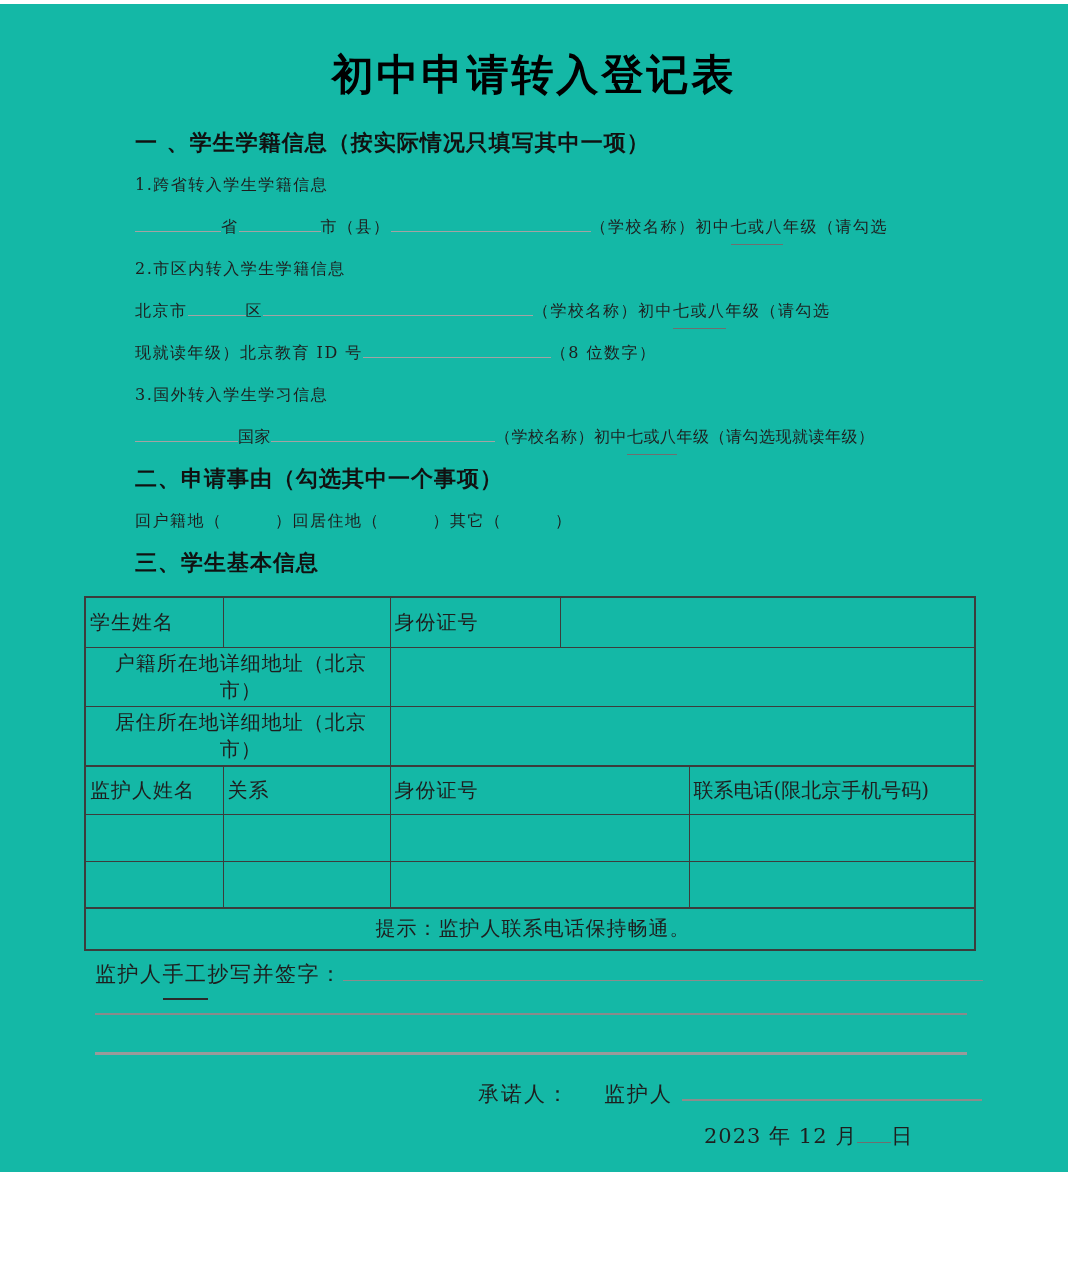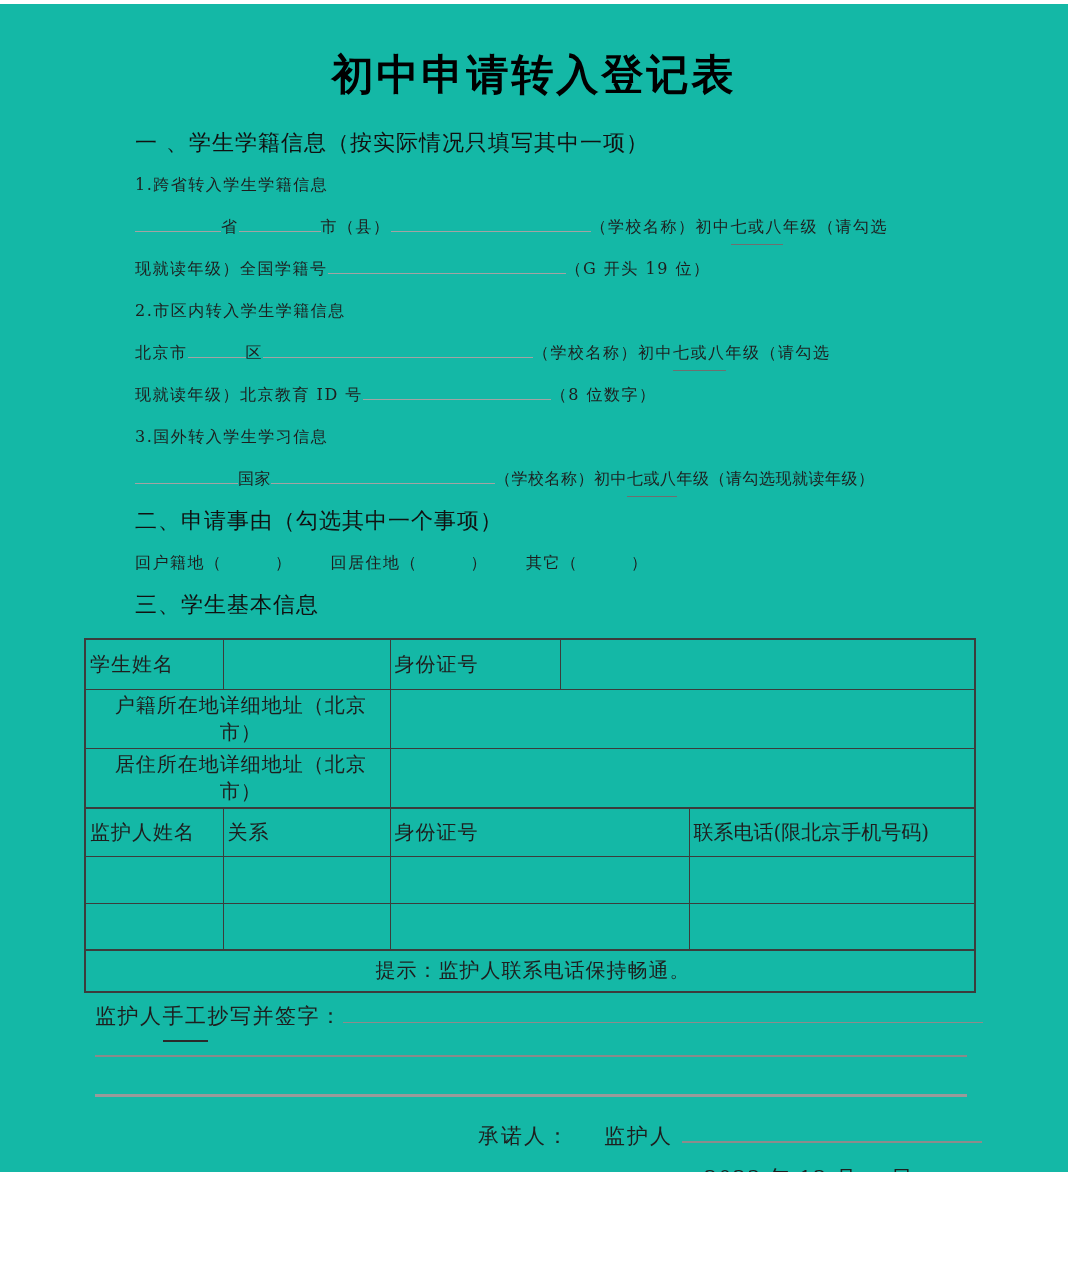--- a/index.html
+++ b/index.html
@@ -10,39 +10,39 @@
     font-family:"DejaVu Serif","Liberation Serif",serif;
   }
   .title {
     padding-top:44px; text-align:center;
     font-size:42px; line-height:54px; font-weight:bold; color:#000;
     letter-spacing:3px;
   }
   .content { width:900px; margin:0 auto 0 84px; padding-right:4px; }
   .sec-head {
     font-family:"DejaVu Sans","Liberation Sans",sans-serif;
-    font-size:22px; line-height:42px; font-weight:normal; color:#111;
+    font-size:22px; line-height:42px; font-weight:bold; color:#111;
     letter-spacing:1px;
   }
   .mt20 { margin-top:20px; }
   .indent { margin-left:51px; }
   .indent-sm { margin-left:11px; }
   .line { font-size:16px; line-height:42px; letter-spacing:1.5px; white-space:nowrap; }
   .blank {
     display:inline-block; height:1em; vertical-align:baseline;
     border-bottom:1.5px solid #a3a3a3;
   }
   .bl-prov { width:86px; }  .bl-city { width:82px; }  .bl-school1 { width:200px; }
   .bl-sid { width:238px; }  .bl-district { width:58px; } .bl-school2 { width:270px; }
   .bl-eduid { width:188px; } .bl-country1 { width:103px; } .bl-country2 { width:224px; }
   .bl-sign { width:640px; border-bottom-color:#8c8c8c; }
   .bl-guardian { width:300px; border-bottom:2px solid #8c8c8c; }
   .bl-day { width:34px; border-bottom-color:#6f6f6f; }
   .grade-u { border-bottom:1.5px solid #6f6f6f; padding-bottom:8px; }
-  .opts { display:flex; gap:38px; }
+  .opts { display:flex; }
   .tight { letter-spacing:0.5px; }
   table.info {
     border-collapse:collapse; table-layout:fixed; width:890px;
     margin-top:12px; font-size:20px; letter-spacing:1px; color:#1e1e1e;
     border:2px solid #3c3c3c;
   }
   table.info td { border:1.5px solid #3c3c3c; text-align:left; padding:2px 4px; overflow:hidden; }
   table.info td.addr, table.info td.tip { text-align:center; padding-left:10px; }
   tr.r1 td { height:50px; } tr.r2 td { height:46px; } tr.r3 td { height:46px; }
   tr.r4 td { height:49px; border-top:2px solid #3c3c3c; }
@@ -70,21 +70,20 @@
   <div class="title">初中申请转入登记表</div>
 
   <div class="content">
 
     <div class="sec-head indent mt20">一 、学生学籍信息（按实际情况只填写其中一项）</div>
 
     <div class="line indent">1.跨省转入学生学籍信息</div>
 
     <div class="line indent"><span class="blank bl-prov"></span><span>省</span><span class="blank bl-city"></span><span>市（县）</span><span class="blank bl-school1"></span><span>（学校名称）初中</span><span class="grade-u">七或八</span><span>年级（请勾选</span></div>
 
-    <div class="line indent"><span>现就读年级）全国学籍号</span><span class="blank bl-sid"></span><span>（G 开头 19 位）</span></div>
 
     <div class="line indent">2.市区内转入学生学籍信息</div>
 
     <div class="line indent"><span>北京市</span><span class="blank bl-district"></span><span>区</span><span class="blank bl-school2"></span><span>（学校名称）初中</span><span class="grade-u">七或八</span><span>年级（请勾选</span></div>
 
     <div class="line indent"><span>现就读年级）北京教育 ID 号</span><span class="blank bl-eduid"></span><span>（8 位数字）</span></div>
 
     <div class="line indent">3.国外转入学生学习信息</div>
 
     <div class="line indent tight"><span class="blank bl-country1"></span><span>国家</span><span class="blank bl-country2"></span><span>（学校名称）初中</span><span class="grade-u">七或八</span><span>年级（请勾选现就读年级）</span></div>

